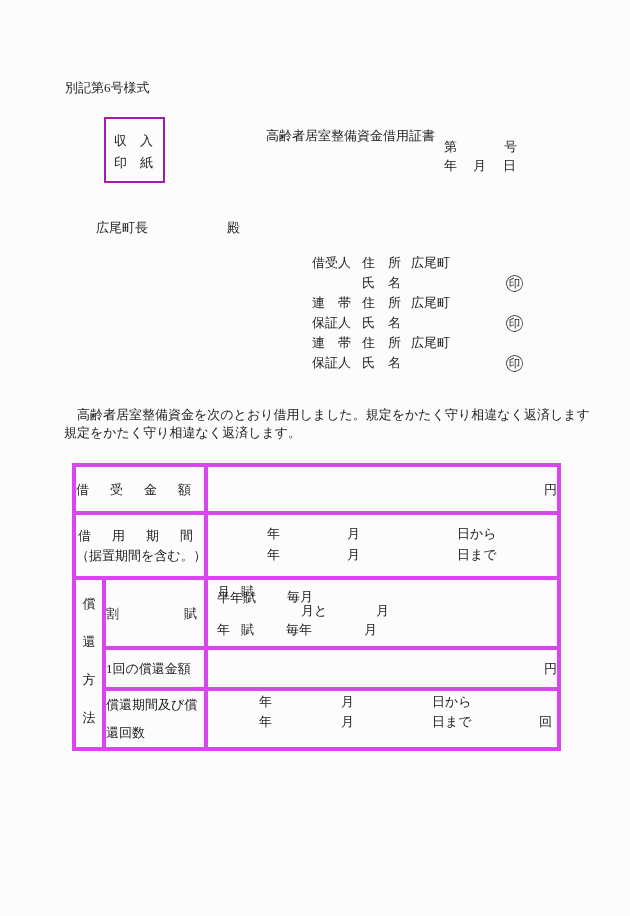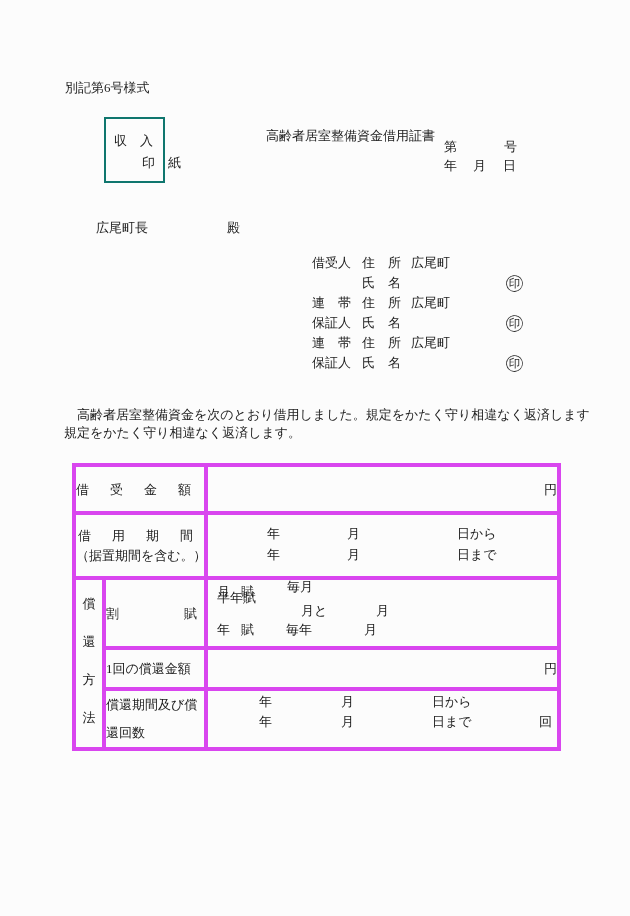--- a/index.html
+++ b/index.html
@@ -13,25 +13,25 @@
   .page{
     position:relative;width:630px;height:916px;background:#fcfcfc;overflow:hidden;
     font-size:13px;line-height:1;
   }
   .abs{position:absolute;white-space:nowrap;}
 
   .form-number{position:absolute;left:65px;top:81px;}
 
   .stamp-box{
     position:absolute;left:104px;top:117px;width:57px;height:62px;
-    border:2px solid #0f766e;box-sizing:content-box;
+    border:2px solid #a21caf;box-sizing:content-box;
   }
   .stamp-line{position:absolute;left:8px;white-space:nowrap;}
   .stamp-line.l1{top:15px;}
-  .stamp-line.l2{top:37px;margin-left:28px;}
+  .stamp-line.l2{top:37px;}
 
   .doc-title{position:absolute;left:266px;top:129px;white-space:nowrap;}
 
   .meta{position:absolute;white-space:nowrap;}
   .m-no-p{left:444px;top:140px;}
   .m-no-s{left:504px;top:140px;}
   .m-y{left:444px;top:159px;}
   .m-m{left:473px;top:159px;}
   .m-d{left:503px;top:159px;}
 
@@ -175,21 +175,21 @@
           <span>方</span>
           <span>法</span>
         </div>
       </td>
       <td class="lab3">
         <span>割　　　　　賦</span>
       </td>
       <td class="vcell" style="height:66px;">
         <span class="abs" style="left:9px;top:5px">月</span>
         <span class="abs" style="left:33px;top:5px">賦</span>
-        <span class="abs" style="left:79px;top:0">毎月</span>
+        <span class="abs" style="left:79px;top:10px">毎月</span>
         <span class="abs" style="left:9px;top:11px">半年賦</span>
         <span class="abs" style="left:93px;top:24px">月と</span>
         <span class="abs" style="left:168px;top:24px">月</span>
         <span class="abs" style="left:9px;top:43px">年</span>
         <span class="abs" style="left:33px;top:43px">賦</span>
         <span class="abs" style="left:78px;top:43px">毎年</span>
         <span class="abs" style="left:156px;top:43px">月</span>
       </td>
     </tr>
     <tr>

